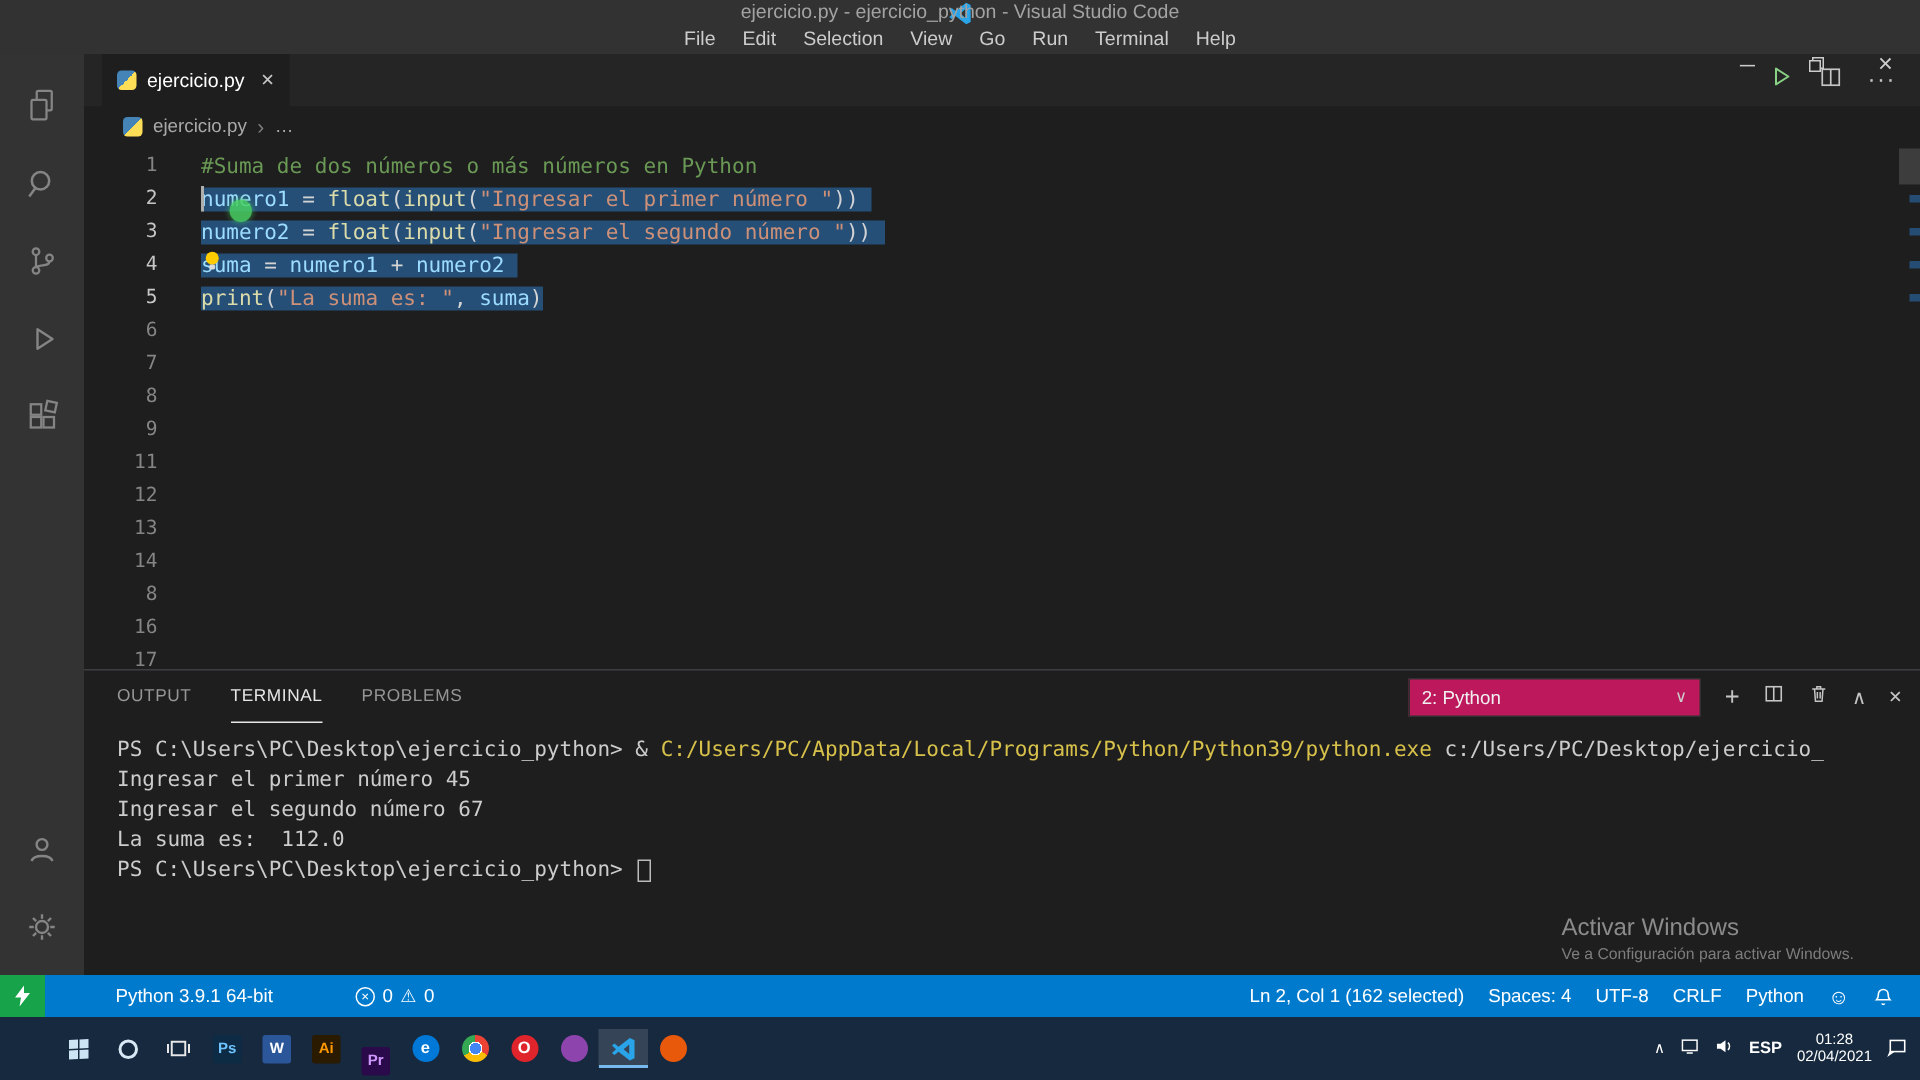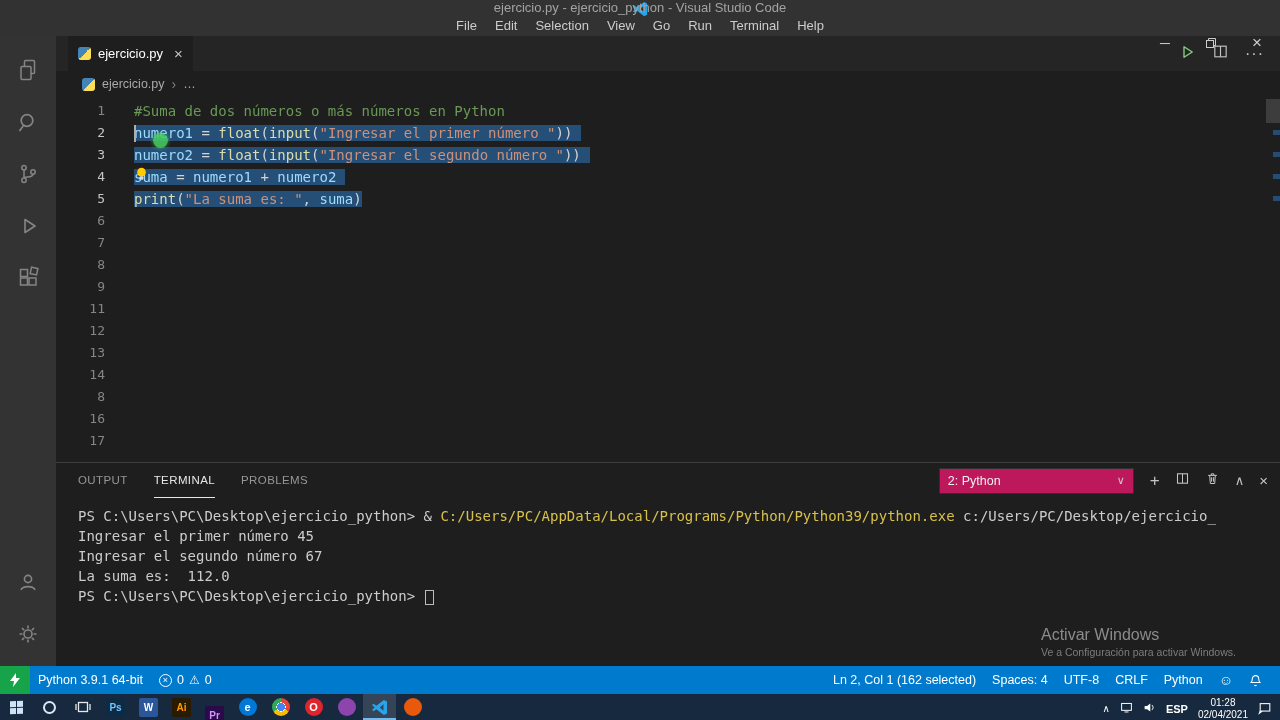--- a/index.html
+++ b/index.html
@@ -69,30 +69,30 @@
   .terminal { padding:8px 0 0 22px; }
   .term-line { font-family:"DejaVu Sans Mono",monospace; font-size:14px; line-height:20px; white-space:pre; color:var(--terminal_fg,#cccccc); }
   .t-plain { color:var(--terminal_fg,#cccccc); }
   .t-path { color:var(--terminal_path,#d7c14a); }
   .t-cursor { display:inline-block; width:9px; height:15px; border:1px solid #bbbbbb; vertical-align:middle; margin-left:1px; }
   .watermark { position:absolute; left:985px; top:163px; color:#8b8b8b; }
   .watermark .wm1 { font-size:16px; }
   .watermark .wm2 { font-size:10.5px; color:#7d7d7d; margin-top:2px; }
 
   
-  .statusbar { height:28px; background:var(--statusbar_bg,#007acc); display:flex; align-items:center; color:#ffffff; font-size:12.5px; flex-shrink:0; }
+  .statusbar { height:28px; background:var(--statusbar_bg,#007acc); display:flex; align-items:center; color:#ffffff; font-size:12.5px; flex-shrink:0;gap:39px; }
   .sb-remote { background:var(--remote_bg,#16a349); height:100%; display:flex; align-items:center; padding:0 9px; }
   .sb-item { padding:0 8px; display:flex; align-items:center; gap:5px; white-space:nowrap; }
   .err-ico { width:13px; height:13px; border:1px solid #ffffff; border-radius:50%; display:inline-flex; align-items:center; justify-content:center; font-size:9px; line-height:1; }
   .warn-ico { font-size:12px; line-height:1; }
   .sb-right { margin-left:auto; display:flex; align-items:center; padding-right:10px; }
   .sb-smiley { font-size:14px; }
 
   
-  .taskbar { height:26px; background:var(--taskbar_bg,#17293e); display:flex; align-items:flex-end; color:#ffffff; flex-shrink:0; }
+  .taskbar { height:42px; background:var(--taskbar_bg,#17293e); display:flex; align-items:center; color:#ffffff; flex-shrink:0;padding-left:36px; }
   .tb-btn { width:33px; height:26px; display:flex; align-items:center; justify-content:center; }
   .win-logo { display:grid; grid-template-columns:6px 6px; grid-template-rows:6px 6px; gap:1px; transform:skewY(-3deg); }
   .win-logo span { background:#cde4f5; }
   .cortana-ring { width:13px; height:13px; border:2px solid #d9e8f5; border-radius:50%; }
   .tb-apps { display:flex; }
   .tb-app { width:33px; height:26px; display:flex; align-items:center; justify-content:center; }
   .tb-app.active { background:rgba(255,255,255,.13); box-shadow:inset 0 -2px 0 #76b9ed; }
   .app-letter { width:19px; height:19px; border-radius:2px; display:flex; align-items:center; justify-content:center; font-size:10px; font-weight:bold; }
   .app-circle { width:18px; height:18px; border-radius:50%; }
   .app-circle.letter { display:flex; align-items:center; justify-content:center; font-size:11px; font-weight:bold; }

